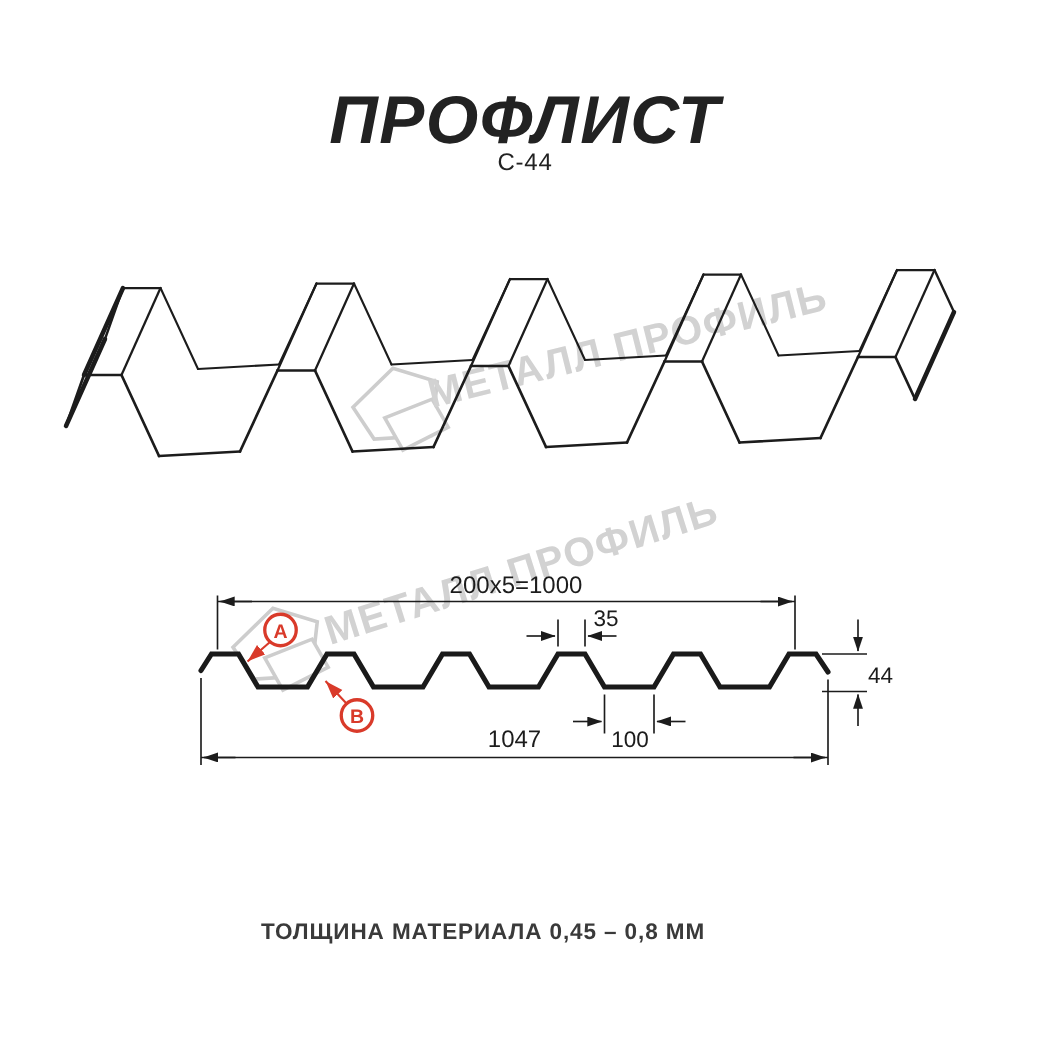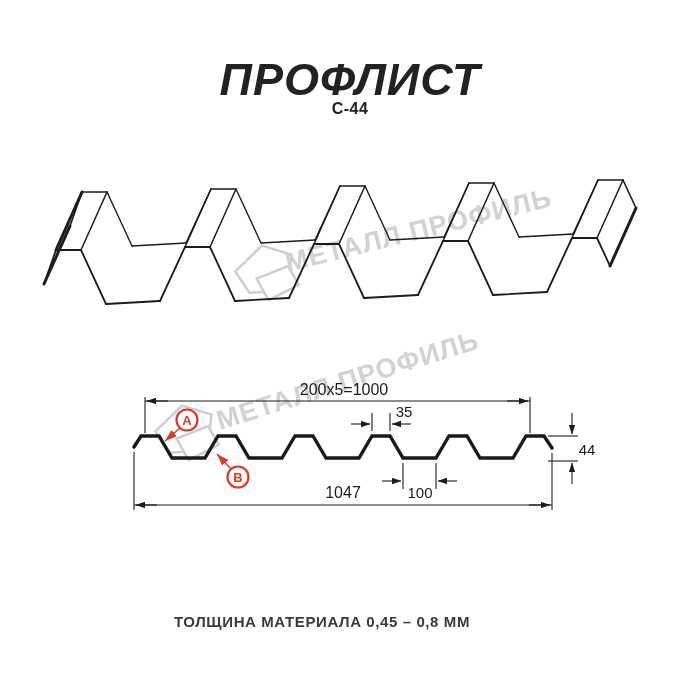--- a/index.html
+++ b/index.html
@@ -11,21 +11,21 @@
   body{
     width:700px;height:700px;background:#ffffff;position:relative;overflow:hidden;
     font-family:"Liberation Sans", sans-serif;
   }
   .page-title{
     position:absolute;top:54px;left:0;width:700px;text-align:center;
     font-size:45px;font-weight:800;letter-spacing:1px;color:#222222;font-style:italic;
   }
   .page-subtitle{
     position:absolute;top:100px;left:0;width:700px;text-align:center;
-    font-size:16px;font-weight:700;letter-spacing:0.5px;color:#222222;
+    font-size:16px;font-weight:400;letter-spacing:0.5px;color:#222222;
   }
   .footer-note{
     position:absolute;top:613px;left:0;width:644px;text-align:center;
     font-size:15px;font-weight:600;letter-spacing:0.6px;color:#3a3a3a;
   }
   svg.scene{position:absolute;left:0;top:0;}
   .dim-text{font-family:"Liberation Sans",sans-serif;font-size:15px;fill:var(--line);}
   .dim-text-lg{font-family:"Liberation Sans",sans-serif;font-size:16px;fill:var(--line);}
   .wm-text{font-family:"Liberation Sans",sans-serif;font-weight:700;font-size:27px;
            fill:var(--wm);letter-spacing:1px;}

